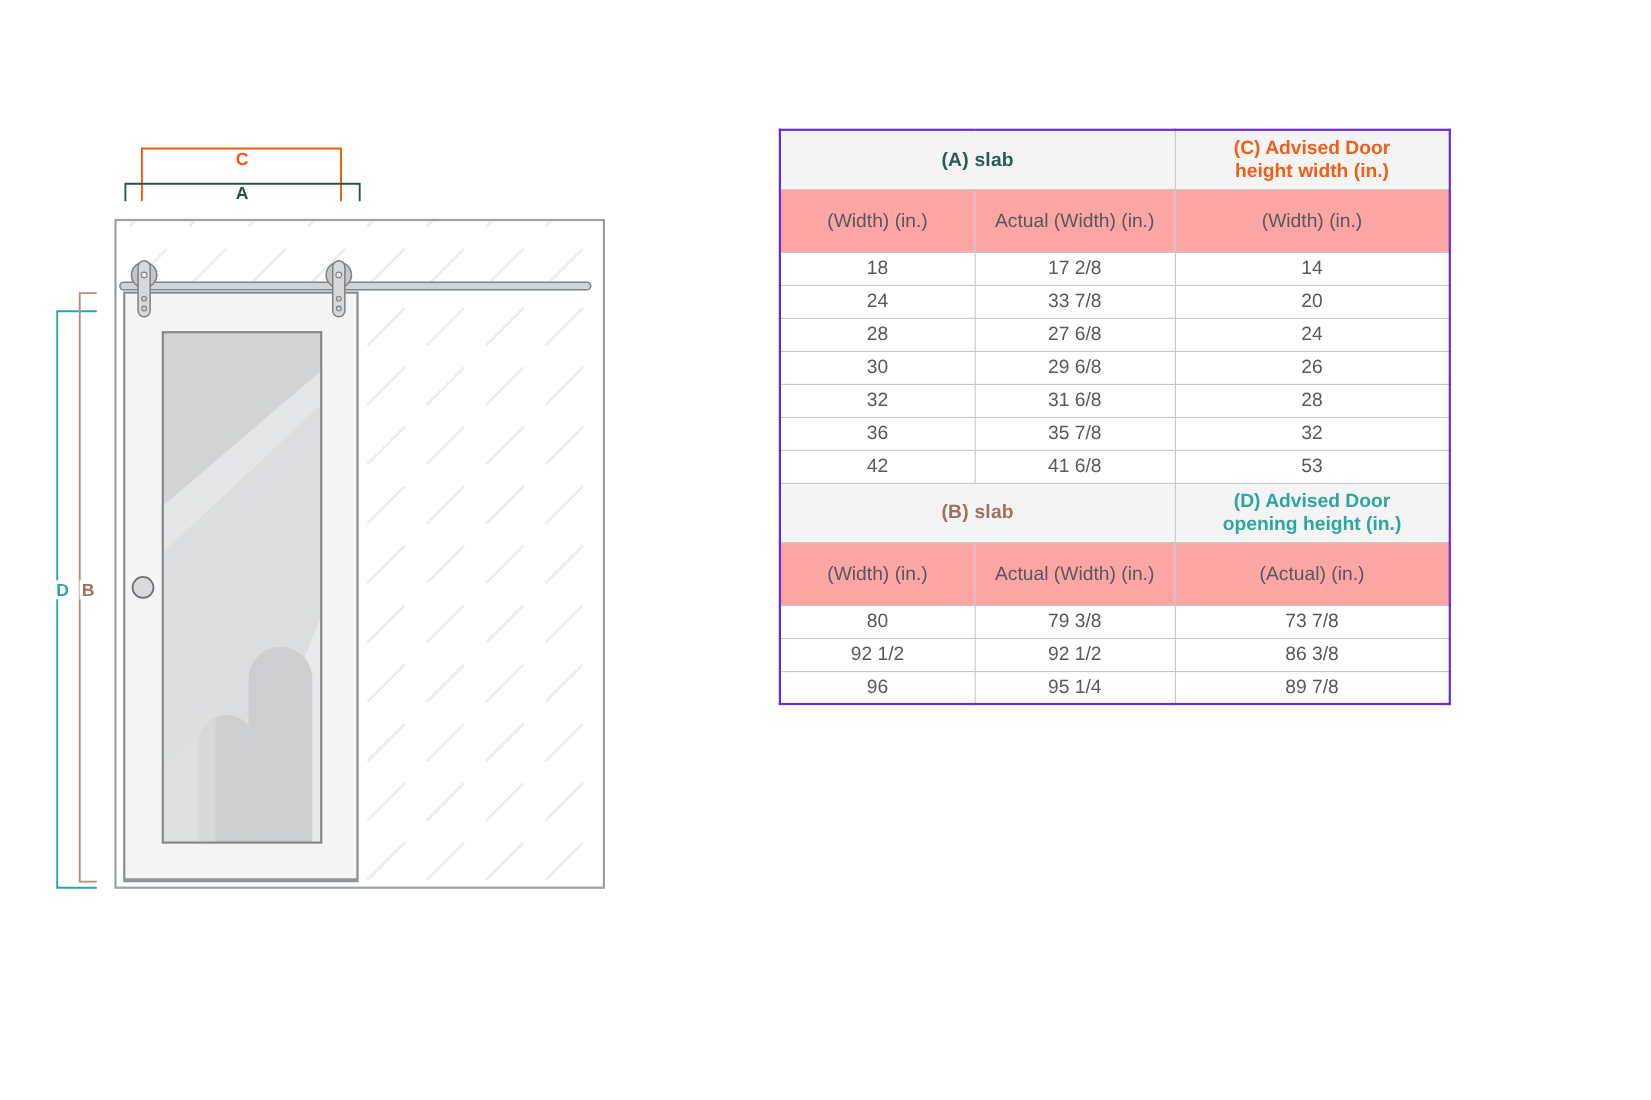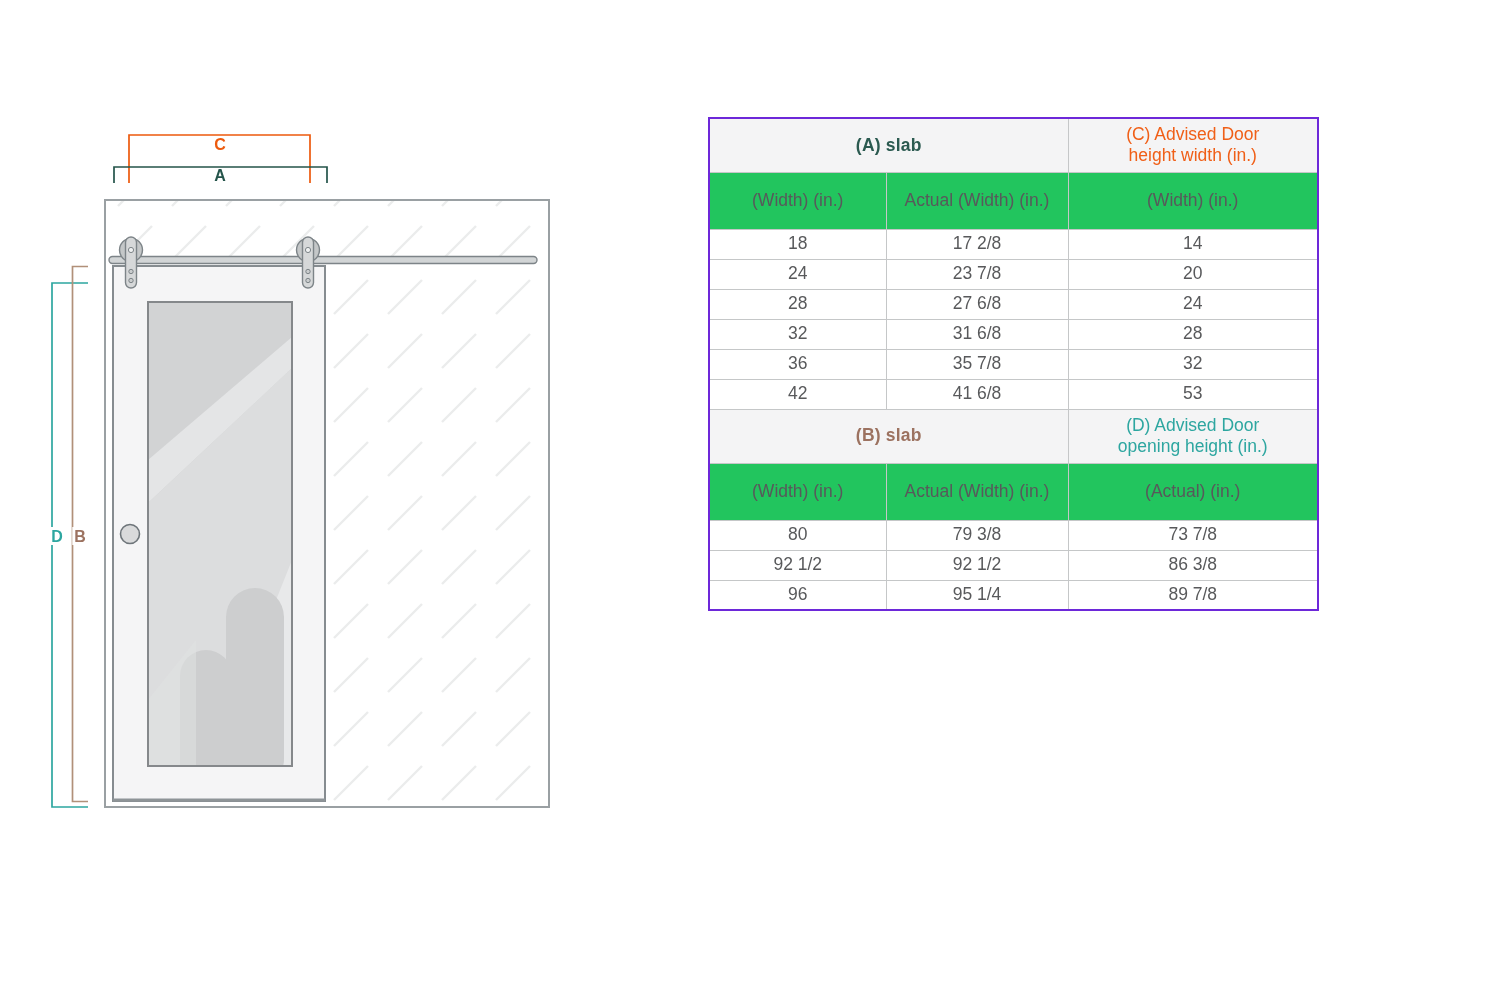--- a/index.html
+++ b/index.html
@@ -10,24 +10,24 @@
 
   table.sizes{position:absolute;left:708px;top:117px;width:609px;
     border-collapse:collapse;table-layout:fixed;
     border:2px solid #6d28d9;}
   table.sizes td{border:1px solid #c5c7c8;text-align:center;vertical-align:middle;
     color:#58595b;font-size:17.5px;height:30px;line-height:1.22;padding:2px 4px;}
   table.sizes tr.sec-head td{background:#f4f4f5;height:54px;}
   td.slab-title{font-size:21px;font-weight:700;letter-spacing:.2px;}
   td.slab-title.a{color:#2b5a50;}
   td.slab-title.b{color:#9c7260;}
-  td.advised{font-size:19.5px;font-weight:400;line-height:26px;padding:1px 2px;}
+  td.advised{font-size:19.5px;font-weight:700;line-height:26px;padding:1px 2px;}
   td.advised.c{color:#f05f17;}
   td.advised.d{color:#2da6a0;}
-  table.sizes tr.col-head td{height:57px;background:#22c55e;}
+  table.sizes tr.col-head td{height:57px;background:#fca5a5;}
   .dim-label{font-weight:700;font-size:16px;}
 </style>
 </head>
 <body>
 
 <div class="stage">
 
   <svg class="diagram-svg" width="680" height="1000" viewBox="0 0 680 1000">
     <defs>
       <pattern id="hatch" width="54" height="54" patternUnits="userSpaceOnUse">
@@ -116,27 +116,32 @@
         <td>(Width) (in.)</td>
       </tr>
 
     <tr>
           <td>18</td>
           <td>17 2/8</td>
           <td>14</td>
         </tr>
         <tr>
           <td>24</td>
-          <td>23 7/8</td>
+          <td>33 7/8</td>
           <td>20</td>
         </tr>
         <tr>
           <td>28</td>
           <td>27 6/8</td>
           <td>24</td>
+        </tr>
+        <tr>
+          <td>30</td>
+          <td>29 6/8</td>
+          <td>26</td>
         </tr>
         <tr>
           <td>32</td>
           <td>31 6/8</td>
           <td>28</td>
         </tr>
         <tr>
           <td>36</td>
           <td>35 7/8</td>
           <td>32</td>

